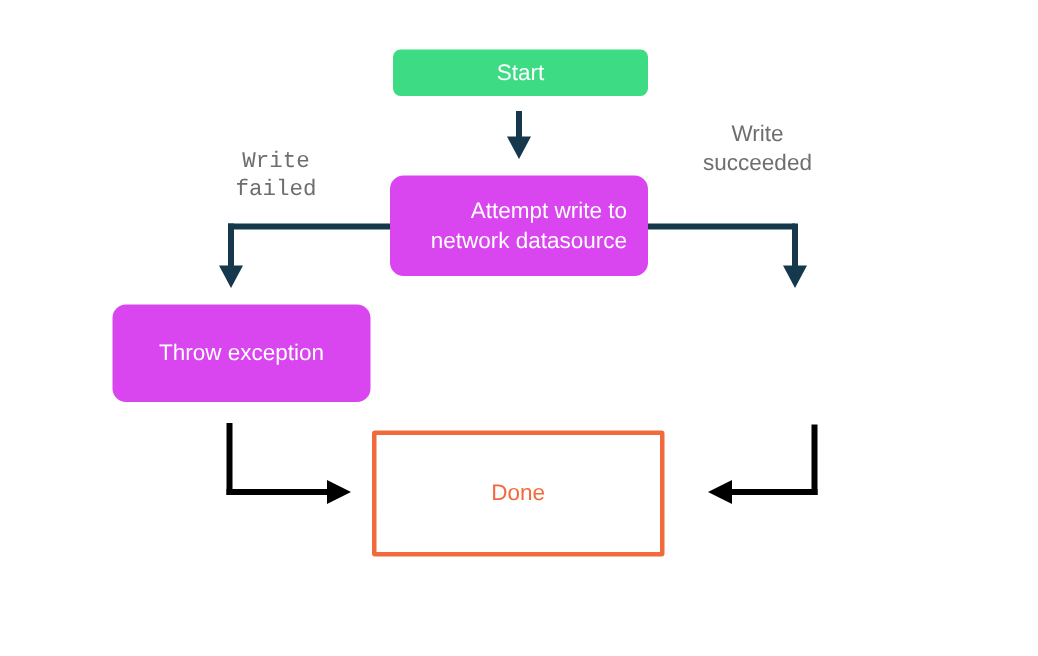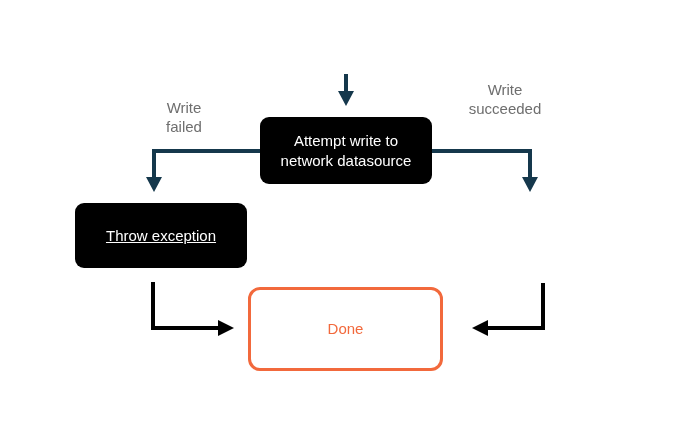--- a/index.html
+++ b/index.html
@@ -19,51 +19,52 @@
     text-align:center;
     font-size:15px;
     line-height:1.32;
     box-sizing:border-box;
   }
   .node-start {
     left:262px; top:33px; width:170px; height:31px;
     background:#3DDC84; color:#ffffff; border-radius:5px;
   }
   .node-navy {
-    background:#000000; color:#ffffff; border-radius:9px;
+    background:#d946ef; color:#ffffff; border-radius:9px;text-align:right;
   }
   .node-attempt { left:260px; top:117px; width:172px; height:67px; padding:0 14px; }
-  .node-throw   { left:75px;  top:203px; width:172px; height:65px; padding:0 10px;text-decoration:underline; }
+  .node-throw   { left:75px;  top:203px; width:172px; height:65px; padding:0 10px; }
   .node-update  { left:447px; top:203px; width:171px; height:65px; padding:0 8px; }
   .node-done {
     left:248px; top:287px; width:195px; height:84px;
     background:#ffffff; border:3px solid #F2693C; color:#F2693C;
-    border-radius:12px;
+    border-radius:2px;
   }
   .seg { position:absolute; background:#15384C; }
   .seg-black { background:#000000; }
   .head { position:absolute; width:0; height:0; }
   .head-down  { border-left:8px solid transparent; border-right:8px solid transparent; border-top:15px solid #15384C; }
   .head-right { border-top:8px solid transparent; border-bottom:8px solid transparent; border-left:16px solid #000000; }
   .head-left  { border-top:8px solid transparent; border-bottom:8px solid transparent; border-right:16px solid #000000; }
   .edge-label {
     position:absolute;
     color:#6E6E6E;
     font-size:15px;
     line-height:1.25;
     text-align:center;
   }
-  .lbl-failed    { left:147px; top:99px;  width:74px; }
+  .lbl-failed    { left:147px; top:99px;  width:74px;font-family:Liberation Mono, monospace; }
   .lbl-succeeded { left:462px; top:81px;  width:86px; }
 </style>
 </head>
 <body>
 
 <div id="stage">
 
+  <div class="node node-start">Start</div>
 
   <div class="node node-navy node-attempt">Attempt write to network datasource</div>
 
   <div class="node node-navy node-throw">Throw exception</div>
 
 
   <div class="node node-done">Done</div>
 
   <div class="seg" style="left:344px; top:74px;  width:4px; height:18px;"></div>
   <div class="head head-down" style="left:338px; top:91px;"></div>

